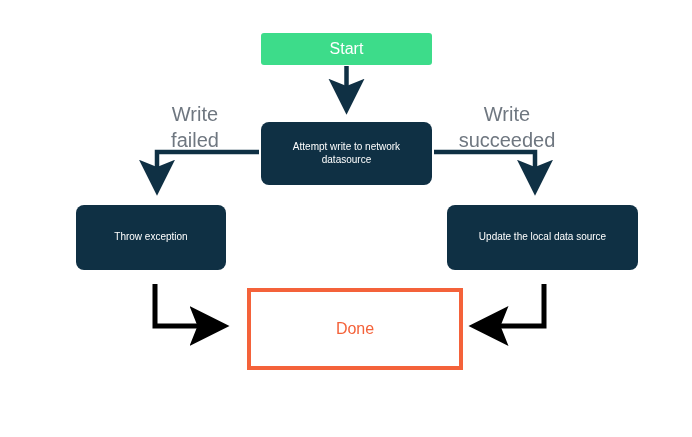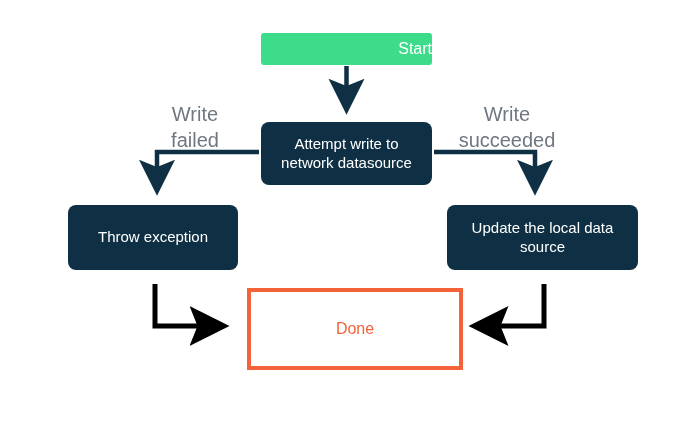--- a/index.html
+++ b/index.html
@@ -29,39 +29,38 @@
   }
   .node-start {
     left: 261px;
     top: 33px;
     width: 171px;
     height: 32px;
     background: #3ddc8a;
     border-radius: 3px;
     color: #ffffff;
     font-size: 16px;
-    justify-content: flex-end;
   }
   .node-process {
     background: #0f3044;
     border-radius: 8px;
     color: #ffffff;
-    font-size: 15px;
+    font-size: 10px;
     padding: 0 12px;
   }
   .node-attempt {
     left: 261px;
     top: 122px;
     width: 171px;
     height: 63px;
   }
   .node-throw {
-    left: 68px;
+    left: 76px;
     top: 205px;
-    width: 170px;
+    width: 150px;
     height: 65px;
   }
   .node-update {
     left: 447px;
     top: 205px;
     width: 191px;
     height: 65px;
   }
   .node-done {
     left: 247px;

